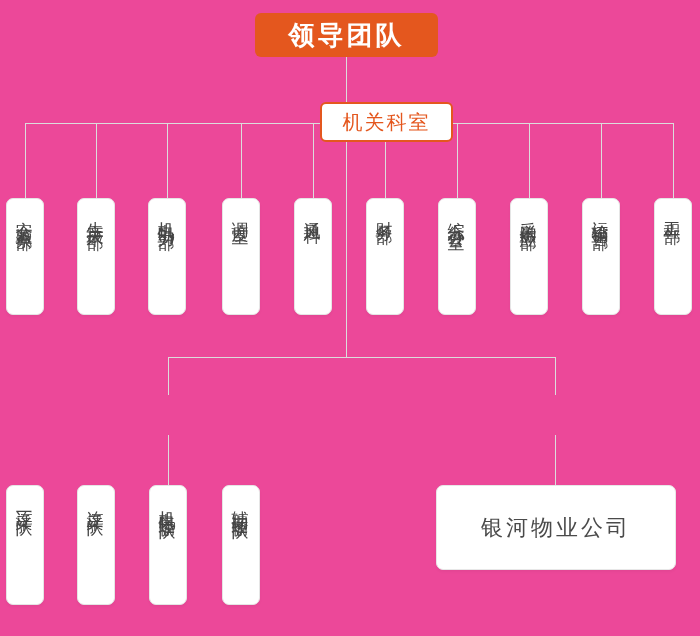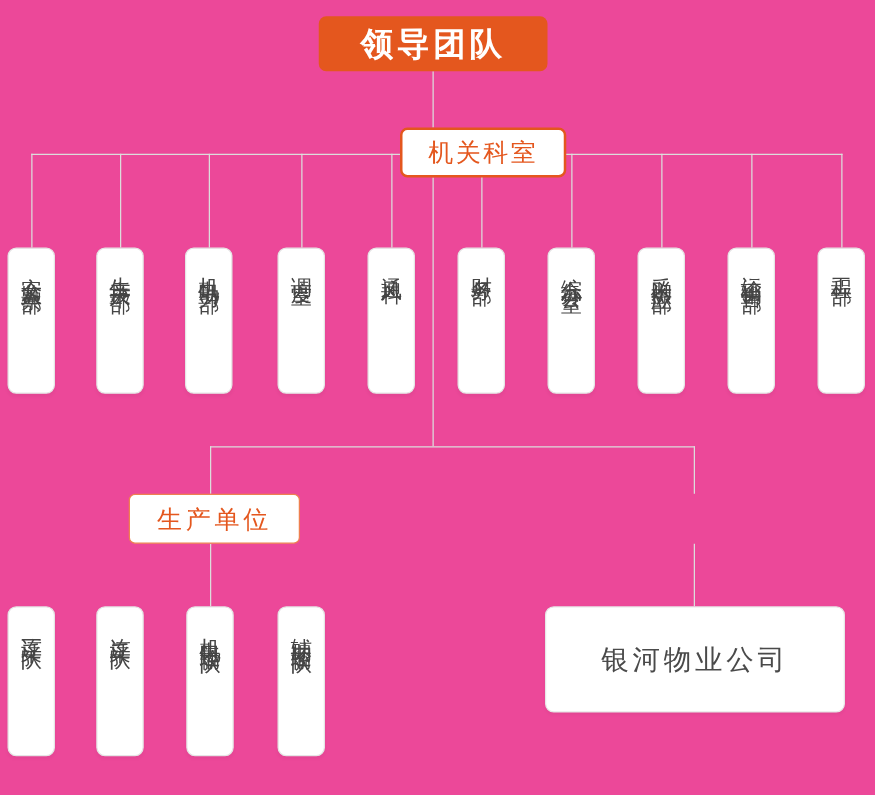--- a/index.html
+++ b/index.html
@@ -92,21 +92,20 @@
   <div class="node vbox" style="left:77px">生产技术部</div>
   <div class="node vbox" style="left:148px">机电动力部</div>
   <div class="node vbox" style="left:222px">调度室</div>
   <div class="node vbox" style="left:294px">通风科</div>
   <div class="node vbox" style="left:366px">财务部</div>
   <div class="node vbox" style="left:438px">综合办公室</div>
   <div class="node vbox" style="left:510px">采购供应部</div>
   <div class="node vbox" style="left:582px">运输销售部</div>
   <div class="node vbox" style="left:654px">工程部</div>
 
-  <div class="node branch" style="left:103px;width:137px">生产单位</div>
 
   <div class="node vbox team" style="left:6px">连采一队</div>
   <div class="node vbox team" style="left:77px">连采二队</div>
   <div class="node vbox team" style="left:149px">机电运输队</div>
   <div class="node vbox team" style="left:222px">辅助运输队</div>
 
   <div class="node company">银河物业公司</div>
 
 </div>
 

